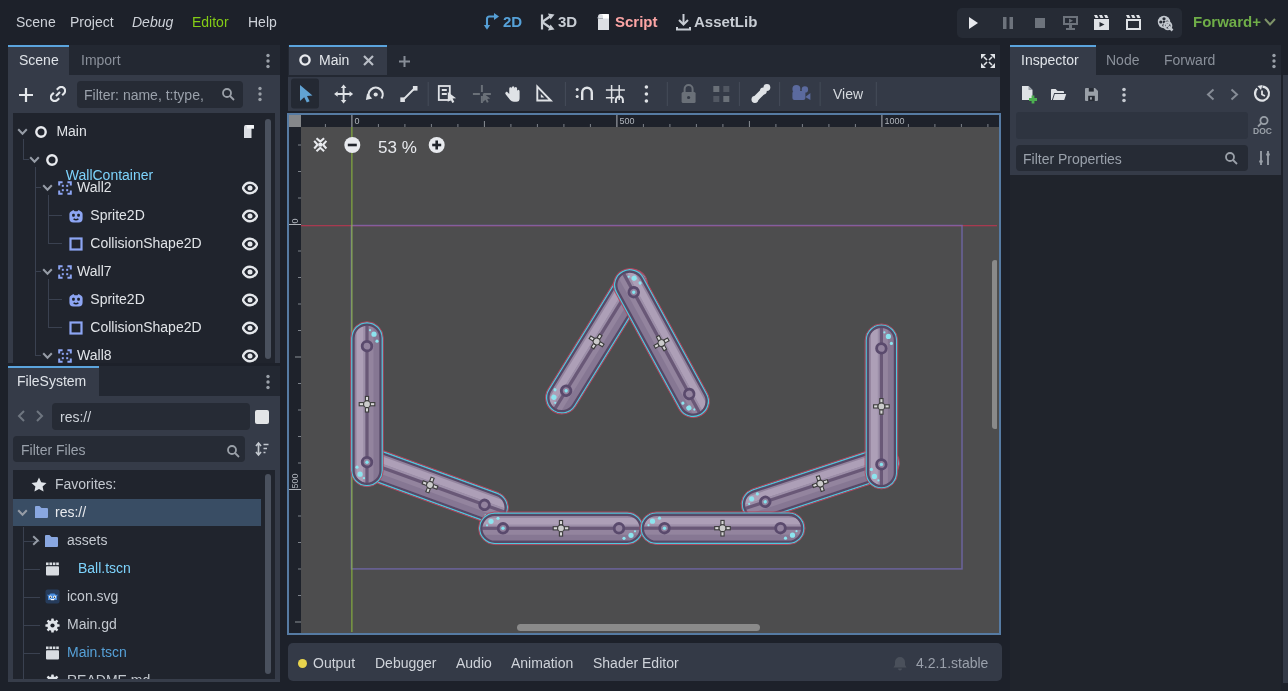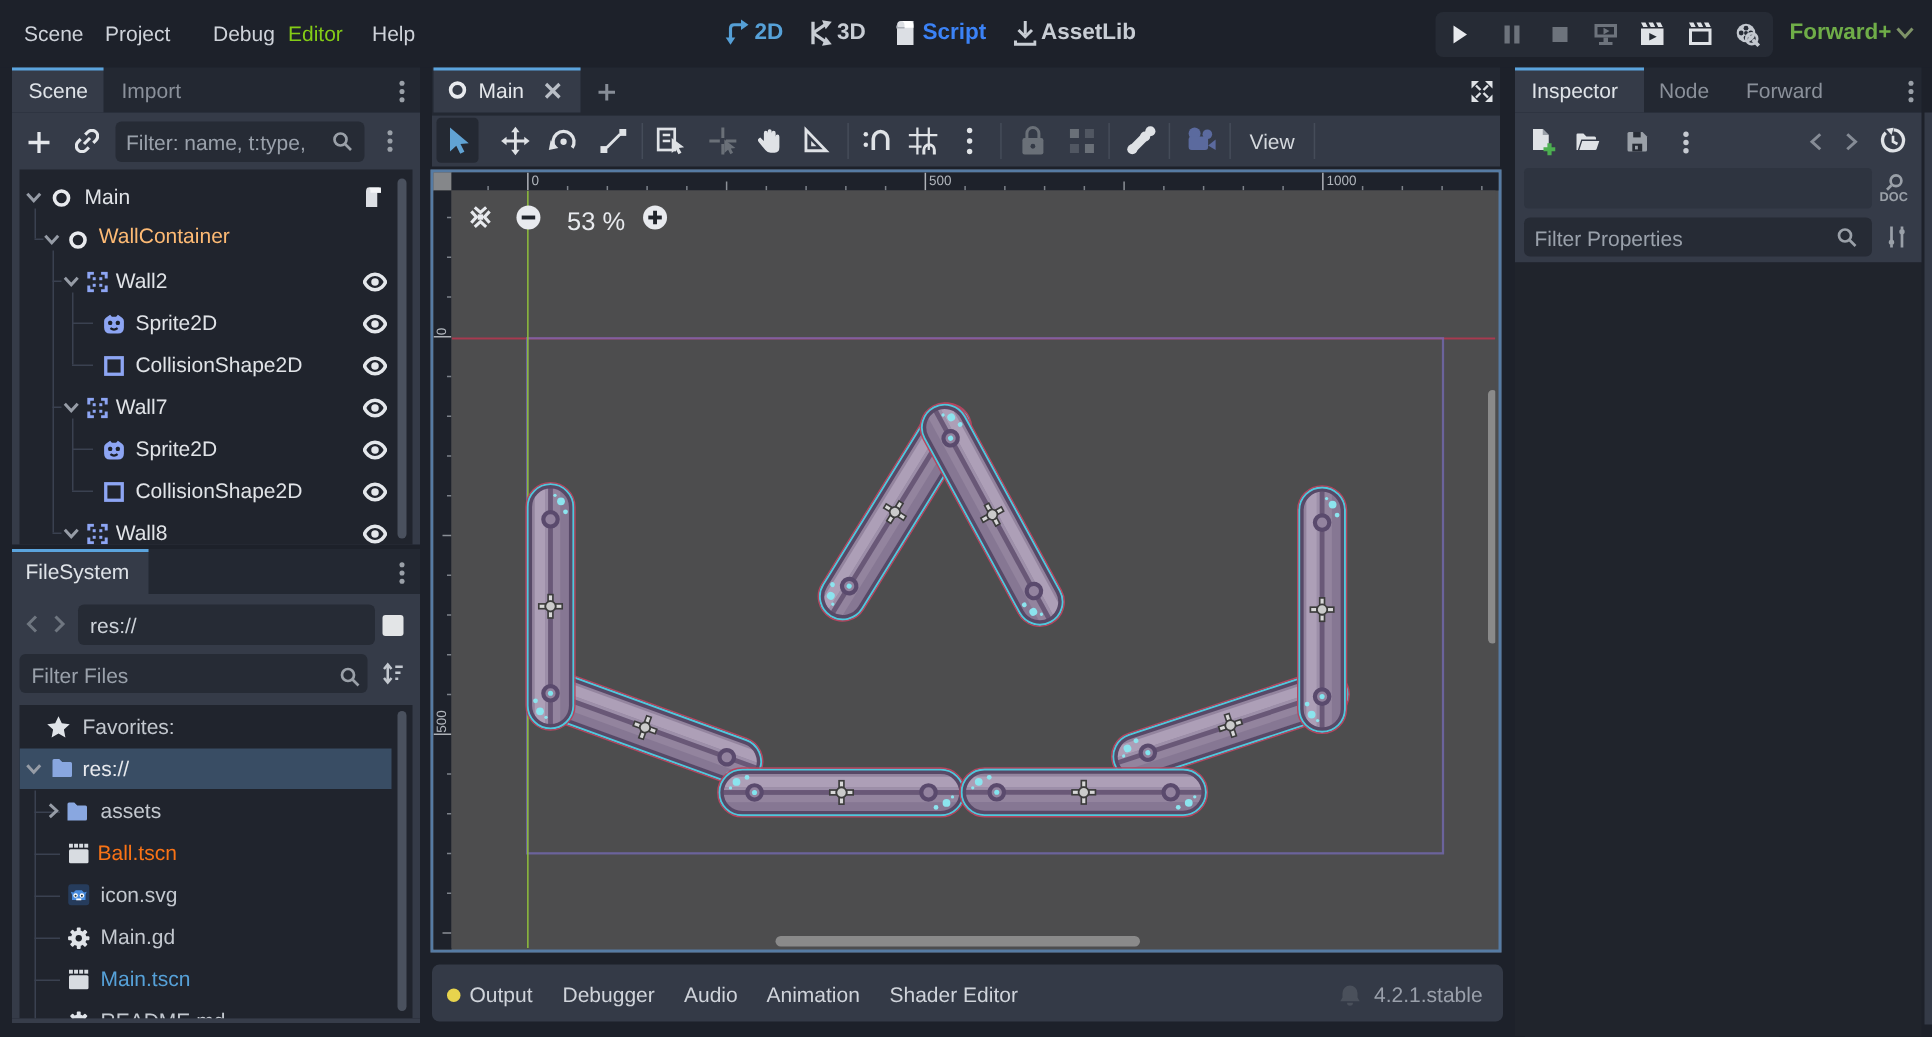--- a/index.html
+++ b/index.html
@@ -13,21 +13,21 @@
   .input{background:#262b35;border-radius:4px;box-sizing:border-box;color:#9aa1ab;}
   svg{display:block;}
 </style>
 </head>
 <body>
 <div id="root">
 
 <div class="abs" style="left:0;top:0;width:1288px;height:45px;background:#1d212a;"></div>
 <div class="abs" style="left:16px;top:14px;color:#ced2d9;">Scene</div>
 <div class="abs" style="left:70px;top:14px;color:#ced2d9;">Project</div>
-<div class="abs" style="left:142px;top:14px;color:#ced2d9;">Debug</div>
+<div class="abs" style="left:132px;top:14px;color:#ced2d9;font-style:italic;">Debug</div>
 <div class="abs" style="left:192px;top:14px;color:#84cc16;">Editor</div>
 <div class="abs" style="left:248px;top:14px;color:#ced2d9;">Help</div>
 
 <div class="abs" style="left:483px;top:11px;width:17px;height:22px;">
 <svg width="17" height="22" viewBox="0 0 17 22">
         <g fill="none" stroke="#559fd6" stroke-width="2.1">
           <path d="M4 16.5 V8 Q4 5.5 6.5 5.5 H11.5"></path>
         </g>
         <g fill="#559fd6">
           <path d="M11 2 L16 5.5 L11 9 Z"></path>
@@ -50,21 +50,21 @@
       </svg>
 </div>
 <div class="abs" style="left:558px;top:13px;color:#c8cdd4;font-weight:bold;font-size:15px;">3D</div>
 <div class="abs" style="left:596px;top:12px;width:15px;height:20px;">
 <svg width="15" height="20" viewBox="0 0 15 20">
         <path d="M2 5 Q2 2 4.5 2 H13 V18 H2 Z" fill="#dcdfe4"></path>
         <path d="M4.5 2 Q7 2 7 5 V6.5 H13 V5 Q13 2 10.5 2 Z" fill="#ffffff"></path>
         <path d="M2 5 V6.5 H7" fill="none" stroke="#a9aeb6" stroke-width="1"></path>
       </svg>
 </div>
-<div class="abs" style="left:615px;top:13px;color:#3b82f6;font-weight:bold;font-size:15px;">Script</div>
+<div class="abs" style="left:615px;top:13px;color:#fca5a5;font-weight:bold;font-size:15px;">Script</div>
 <div class="abs" style="left:676px;top:13px;width:15px;height:18px;">
 <svg width="15" height="18" viewBox="0 0 15 18">
         <g stroke="#c8cdd4" stroke-width="2" fill="none">
           <path d="M7.5 1 V10"></path>
           <path d="M3 7 l4.5 4.5 L12 7" fill="none"></path>
           <path d="M1 14 v2.5 H14 V14"></path>
         </g>
       </svg>
 </div>
 <div class="abs" style="left:694px;top:13px;color:#c8cdd4;font-weight:bold;font-size:15px;">AssetLib</div>
@@ -205,21 +205,21 @@
       <div style="position:absolute;left:43.4px;top:10px;color:#e0e3e7">Main</div>
       <svg style="position:absolute;left:228.5px;top:10.5px" width="16" height="16" viewBox="0 0 16 16">
         <use href="#scroll"></use>
       </svg>
       <svg style="position:absolute;left:16px;top:41px" width="11" height="11" viewBox="0 0 11 11">
         <use href="#caretdown"></use>
       </svg>
       <svg style="position:absolute;left:31.9px;top:39.5px" width="14" height="14" viewBox="0 0 14 14">
         <use href="#nodecirc"></use>
       </svg>
-      <div style="position:absolute;left:52.8px;top:36px;color:#fdba74">WallContainer</div>
+      <div style="position:absolute;left:52.8px;top:54px;color:#7dd3fc">WallContainer</div>
       <svg style="position:absolute;left:28.5px;top:69px" width="11" height="11" viewBox="0 0 11 11">
         <use href="#caretdown"></use>
       </svg>
       <svg style="position:absolute;left:44.7px;top:67.5px" width="14" height="14" viewBox="0 0 14 14">
         <use href="#staticbody"></use>
       </svg>
       <div style="position:absolute;left:64.1px;top:66px;color:#e0e3e7">Wall2</div>
       <svg style="position:absolute;left:228.5px;top:66.5px" width="16" height="16" viewBox="0 0 16 16">
         <use href="#eye"></use>
       </svg>
@@ -343,21 +343,21 @@
       <svg style="position:absolute;left:16.5px;top:65px" width="11" height="11" viewBox="0 0 11 11">
         <use href="#caretright"></use>
       </svg>
       <svg style="position:absolute;left:31px;top:63.5px" width="15" height="14" viewBox="0 0 15 14">
         <use href="#folder"></use>
       </svg>
       <div style="position:absolute;left:54px;top:62px;color:#c3c8cf">assets</div>
       <svg style="position:absolute;left:32px;top:91.5px" width="15" height="14" viewBox="0 0 15 14">
         <use href="#clapper"></use>
       </svg>
-      <div style="position:absolute;left:52px;top:90px;color:#f97316">Ball.tscn</div>
+      <div style="position:absolute;left:65px;top:90px;color:#7dd3fc">Ball.tscn</div>
       <svg style="position:absolute;left:31.5px;top:119px" width="15" height="15" viewBox="0 0 15 15">
         <use href="#svgicon"></use>
       </svg>
       <div style="position:absolute;left:54px;top:118px;color:#c3c8cf">icon.svg</div>
       <svg style="position:absolute;left:32px;top:147.5px" width="15" height="15" viewBox="0 0 15 15">
         <use href="#gear"></use>
       </svg>
       <div style="position:absolute;left:54px;top:146px;color:#c3c8cf">Main.gd</div>
       <svg style="position:absolute;left:32px;top:175.5px" width="15" height="14" viewBox="0 0 15 14">
         <use href="#clapper"></use>

